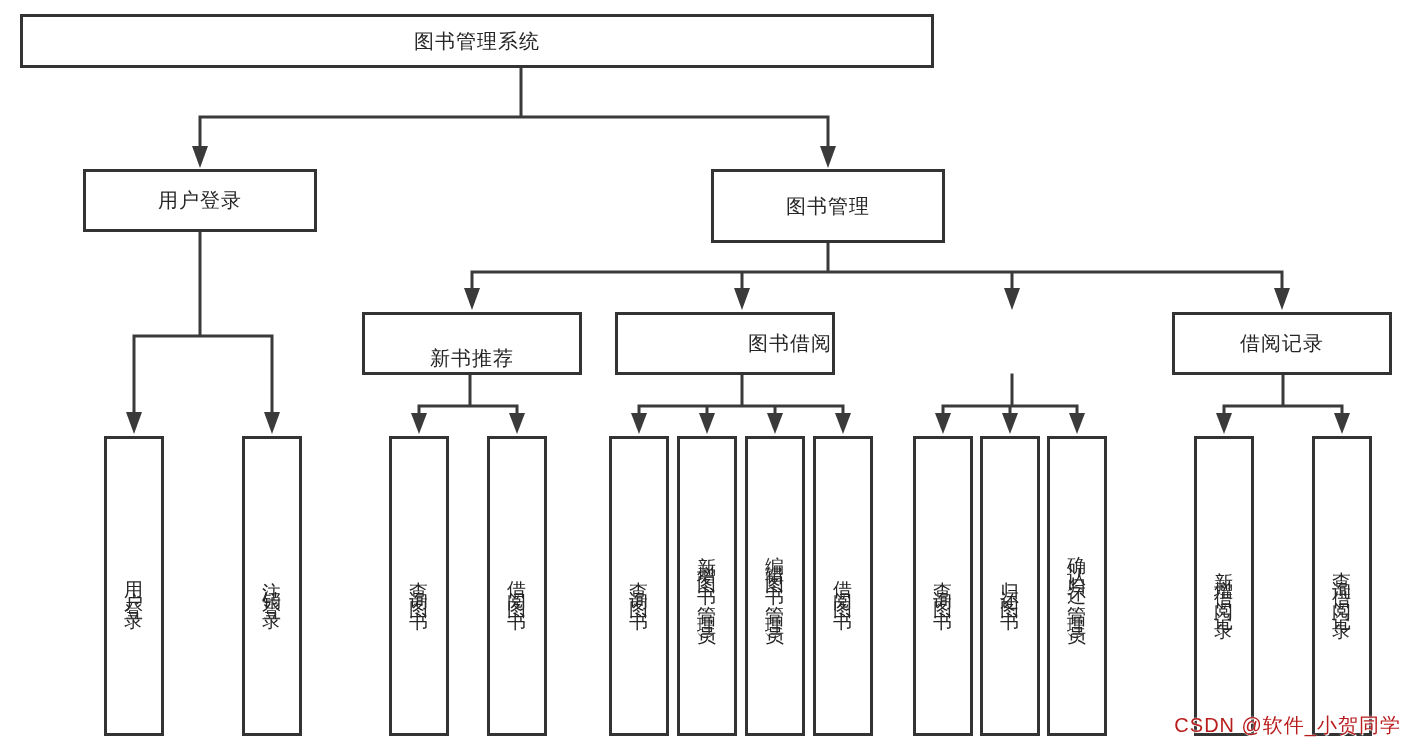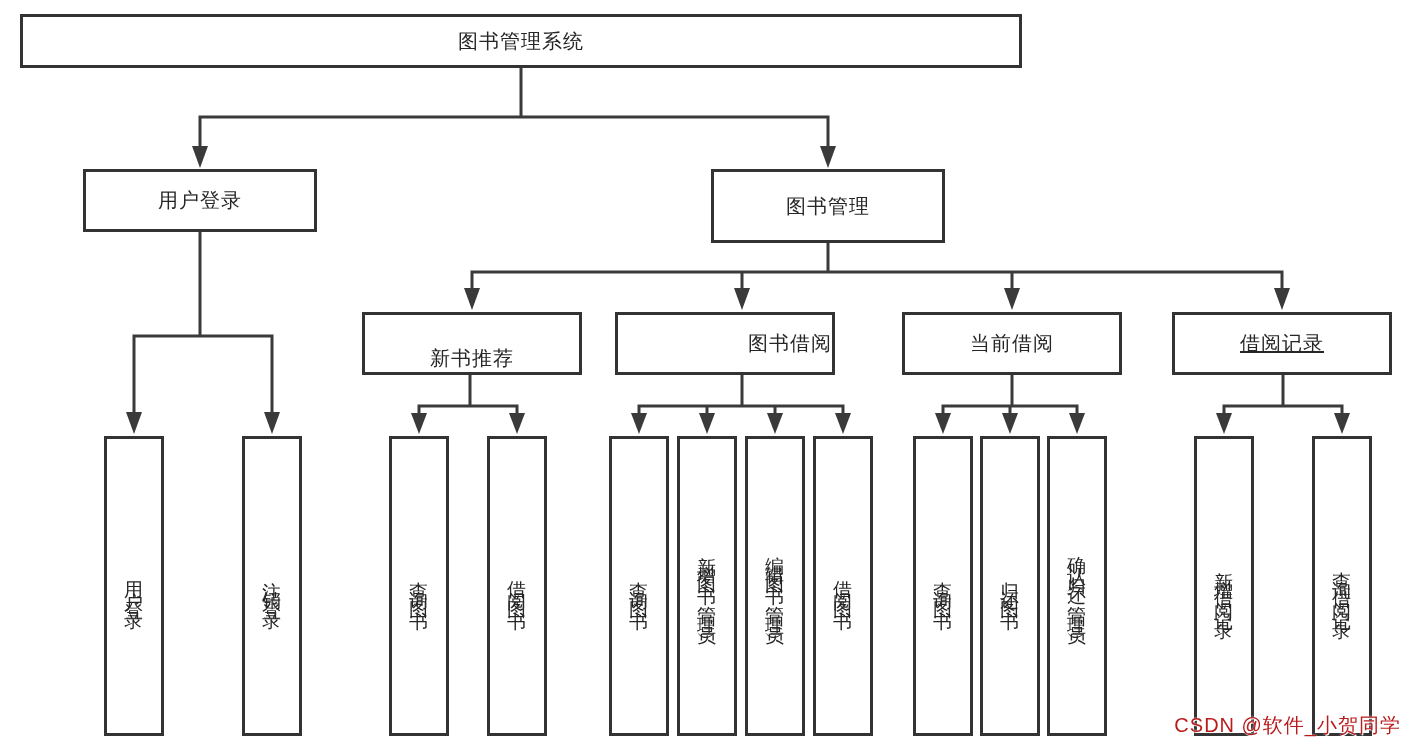--- a/index.html
+++ b/index.html
@@ -20,28 +20,28 @@
     position: absolute;
     box-sizing: border-box;
     background: #ffffff;
     border: 3px solid #333333;
     color: #262626;
     display: flex;
     align-items: center;
     justify-content: center;
   }
   .node-h { font-size: 20px; letter-spacing: 1px; }
-  .node-root  { left: 20px;  top: 14px;  width: 1002px; height: 54px; }
+  .node-root  { left: 20px;  top: 14px;  width: 914px; height: 54px; }
   .node-l2a   { left: 83px;  top: 169px; width: 234px;  height: 63px; }
   .node-l2b   { left: 711px; top: 169px; width: 234px;  height: 74px; }
   .node-l3    { top: 312px;  height: 63px; width: 220px; }
   .l3-0 { left: 362px; align-items: flex-end; }
   .l3-1 { left: 615px; justify-content: flex-end; }
   .l3-2 { left: 902px; }
-  .l3-3 { left: 1172px; text-decoration: underline; }
+  .l3-3 { left: 1172px; }
   .node-v { top: 436px; height: 300px; width: 60px; }
   .node-v span {
     writing-mode: vertical-rl;
     text-orientation: mixed;
     font-size: 19px;
     line-height: 1;
     letter-spacing: 10px;
     white-space: nowrap;
   }
   .v-0  { left: 104px; }
@@ -124,23 +124,20 @@
   <div class="node node-h node-l2b">
     <span>图书管理</span>
   </div>
 
   <div class="node node-h node-l3 l3-0">
     <span>新书推荐</span>
   </div>
   <div class="node node-h node-l3 l3-1">
     <span>图书借阅</span>
   </div>
-  <div class="node node-h node-l3 l3-2">
-    <span>当前借阅</span>
-  </div>
   <div class="node node-h node-l3 l3-3">
     <span>借阅记录</span>
   </div>
 
   <div class="node node-v v-0">
     <span>用户登录</span>
   </div>
   <div class="node node-v v-1">
     <span>注销登录</span>
   </div>

